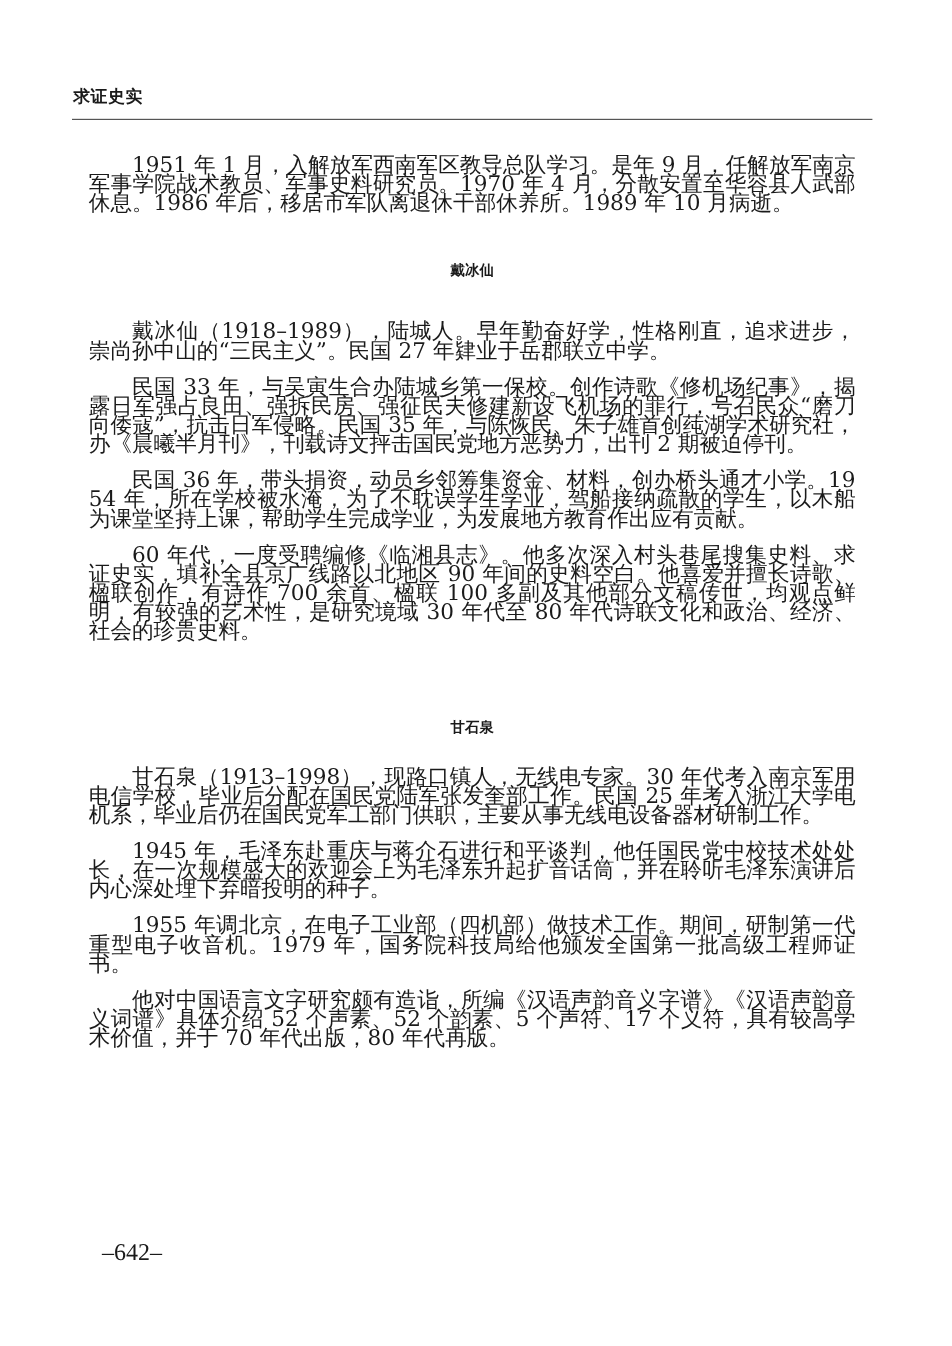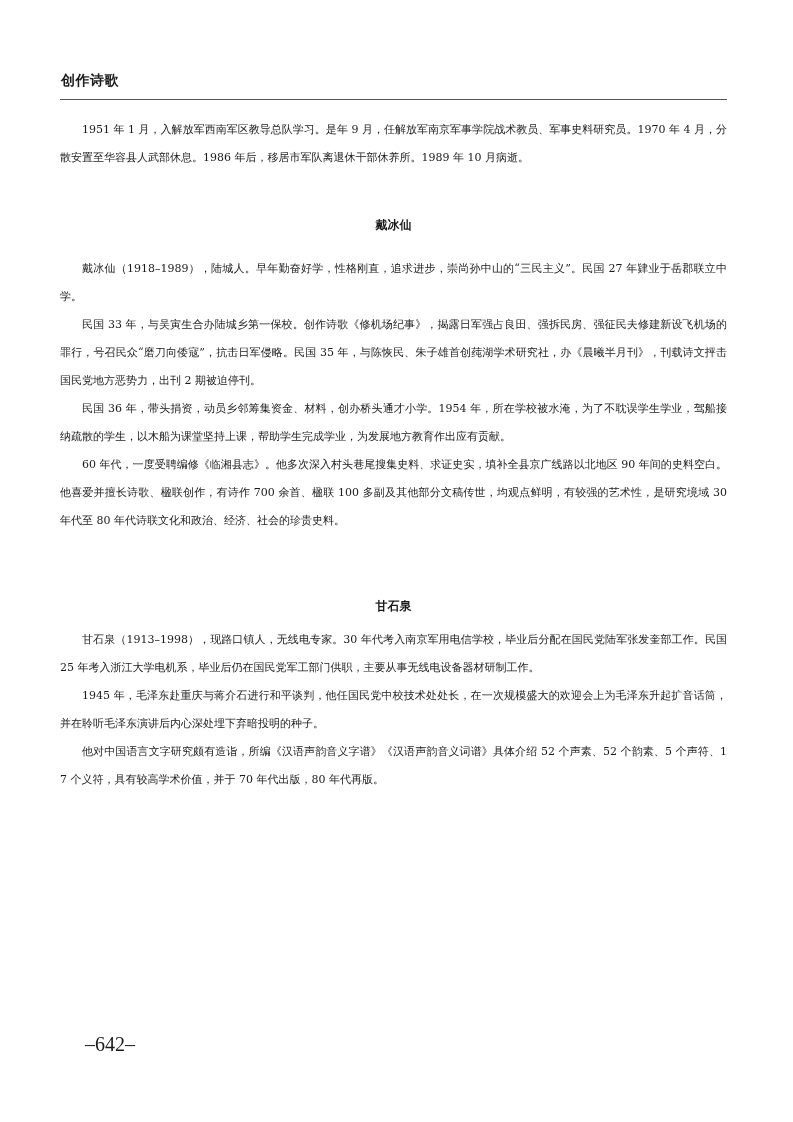--- a/index.html
+++ b/index.html
@@ -3,28 +3,28 @@
   <meta charset="utf-8">
   <style>
     html, body { margin: 0; padding: 0; background: #ffffff; }
     body { width: 793px; height: 1122px; position: relative; overflow: hidden;
            font-family: "DejaVu Serif", "Liberation Serif", serif; color: #1a1a1a; }
     .running-head { position: absolute; left: 61px; top: 72px; font-family: "DejaVu Sans", "Liberation Sans", sans-serif;
                     font-weight: bold; font-size: 14px; letter-spacing: 0.5px; }
     .head-rule { position: absolute; left: 60px; top: 99px; width: 667px; height: 0; border-top: 1.2px solid #555; }
     .page-number { position: absolute; left: 85px; top: 1033px; font-size: 20px; font-family: "Liberation Serif", serif; }
     .block { position: absolute; left: 60px; width: 667px; }
-    .block p { margin: 0; font-size: 11px; line-height: 28px; text-align: justify; text-indent: 2em; word-break: break-all; }
+    .block p { margin: 14px; font-size: 18px; line-height: 16px; text-align: justify; text-indent: 2em; word-break: break-all; }
     .block .title { font-family: "DejaVu Sans", "Liberation Sans", sans-serif; font-weight: bold; font-size: 12px;
                     text-align: center; position: absolute; left: 0; width: 667px; }
   </style>
 </head>
 <body>
 
-<div class="running-head">创作诗歌</div>
+<div class="running-head">求证史实</div>
 <div class="head-rule"></div>
 
 <div class="block" style="top:116px;">
   <p>1951 年 1 月，入解放军西南军区教导总队学习。是年 9 月，任解放军南京军事学院战术教员、军事史料研究员。1970 年 4 月，分散安置至华容县人武部休息。1986 年后，移居市军队离退休干部休养所。1989 年 10 月病逝。</p>
 </div>
 
 <div class="block" style="top:205px;">
   <div class="title" style="top:0; height:40px; line-height:40px;">戴冰仙</div>
   <div style="position:absolute; top:50px; left:0; width:667px;">
     <p>戴冰仙（1918–1989），陆城人。早年勤奋好学，性格刚直，追求进步，崇尚孙中山的“三民主义”。民国 27 年肄业于岳郡联立中学。</p>
@@ -32,17 +32,18 @@
     <p>民国 36 年，带头捐资，动员乡邻筹集资金、材料，创办桥头通才小学。1954 年，所在学校被水淹，为了不耽误学生学业，驾船接纳疏散的学生，以木船为课堂坚持上课，帮助学生完成学业，为发展地方教育作出应有贡献。</p>
     <p>60 年代，一度受聘编修《临湘县志》。他多次深入村头巷尾搜集史料、求证史实，填补全县京广线路以北地区 90 年间的史料空白。他喜爱并擅长诗歌、楹联创作，有诗作 700 余首、楹联 100 多副及其他部分文稿传世，均观点鲜明，有较强的艺术性，是研究境域 30 年代至 80 年代诗联文化和政治、经济、社会的珍贵史料。</p>
   </div>
 </div>
 
 <div class="block" style="top:586px;">
   <div class="title" style="top:0; height:40px; line-height:40px;">甘石泉</div>
   <div style="position:absolute; top:40px; left:0; width:667px;">
     <p>甘石泉（1913–1998），现路口镇人，无线电专家。30 年代考入南京军用电信学校，毕业后分配在国民党陆军张发奎部工作。民国 25 年考入浙江大学电机系，毕业后仍在国民党军工部门供职，主要从事无线电设备器材研制工作。</p>
     <p>1945 年，毛泽东赴重庆与蒋介石进行和平谈判，他任国民党中校技术处处长，在一次规模盛大的欢迎会上为毛泽东升起扩音话筒，并在聆听毛泽东演讲后内心深处埋下弃暗投明的种子。</p>
+    <p>1955 年调北京，在电子工业部（四机部）做技术工作。期间，研制第一代重型电子收音机。1979 年，国务院科技局给他颁发全国第一批高级工程师证书。</p>
     <p>他对中国语言文字研究颇有造诣，所编《汉语声韵音义字谱》《汉语声韵音义词谱》具体介绍 52 个声素、52 个韵素、5 个声符、17 个义符，具有较高学术价值，并于 70 年代出版，80 年代再版。</p>
   </div>
 </div>
 
 <div class="page-number">–642–</div>
 
 </body></html>

